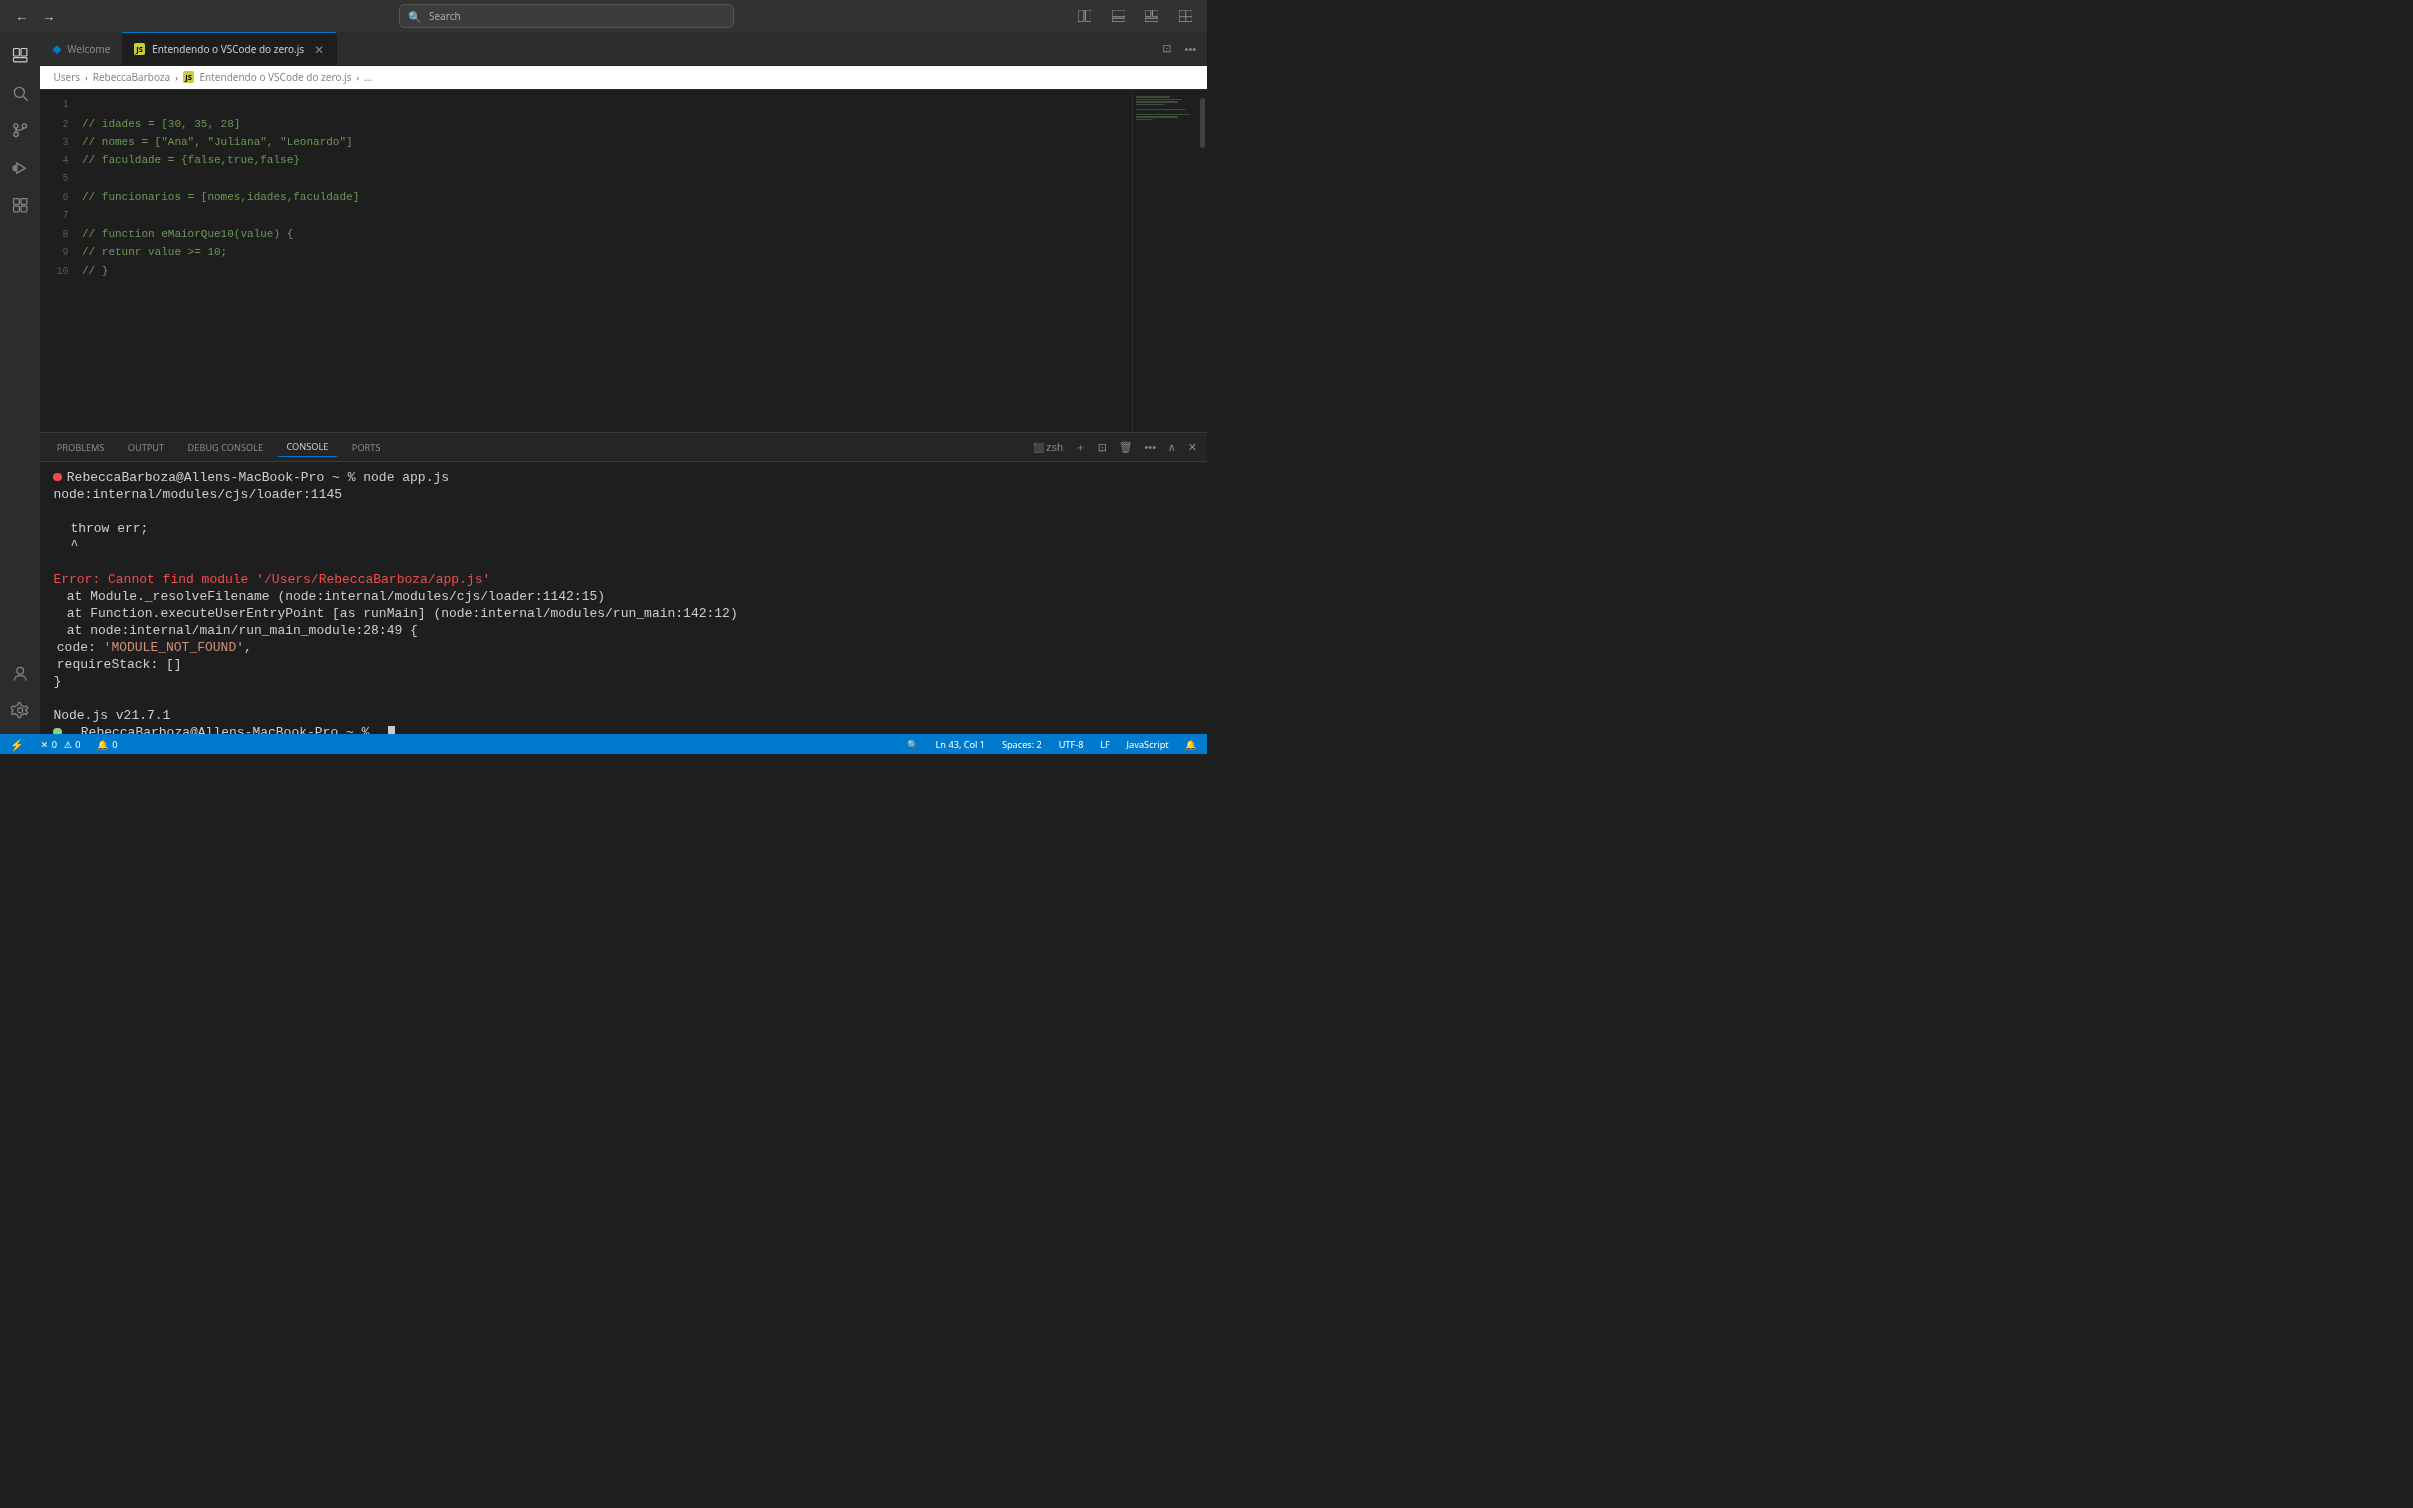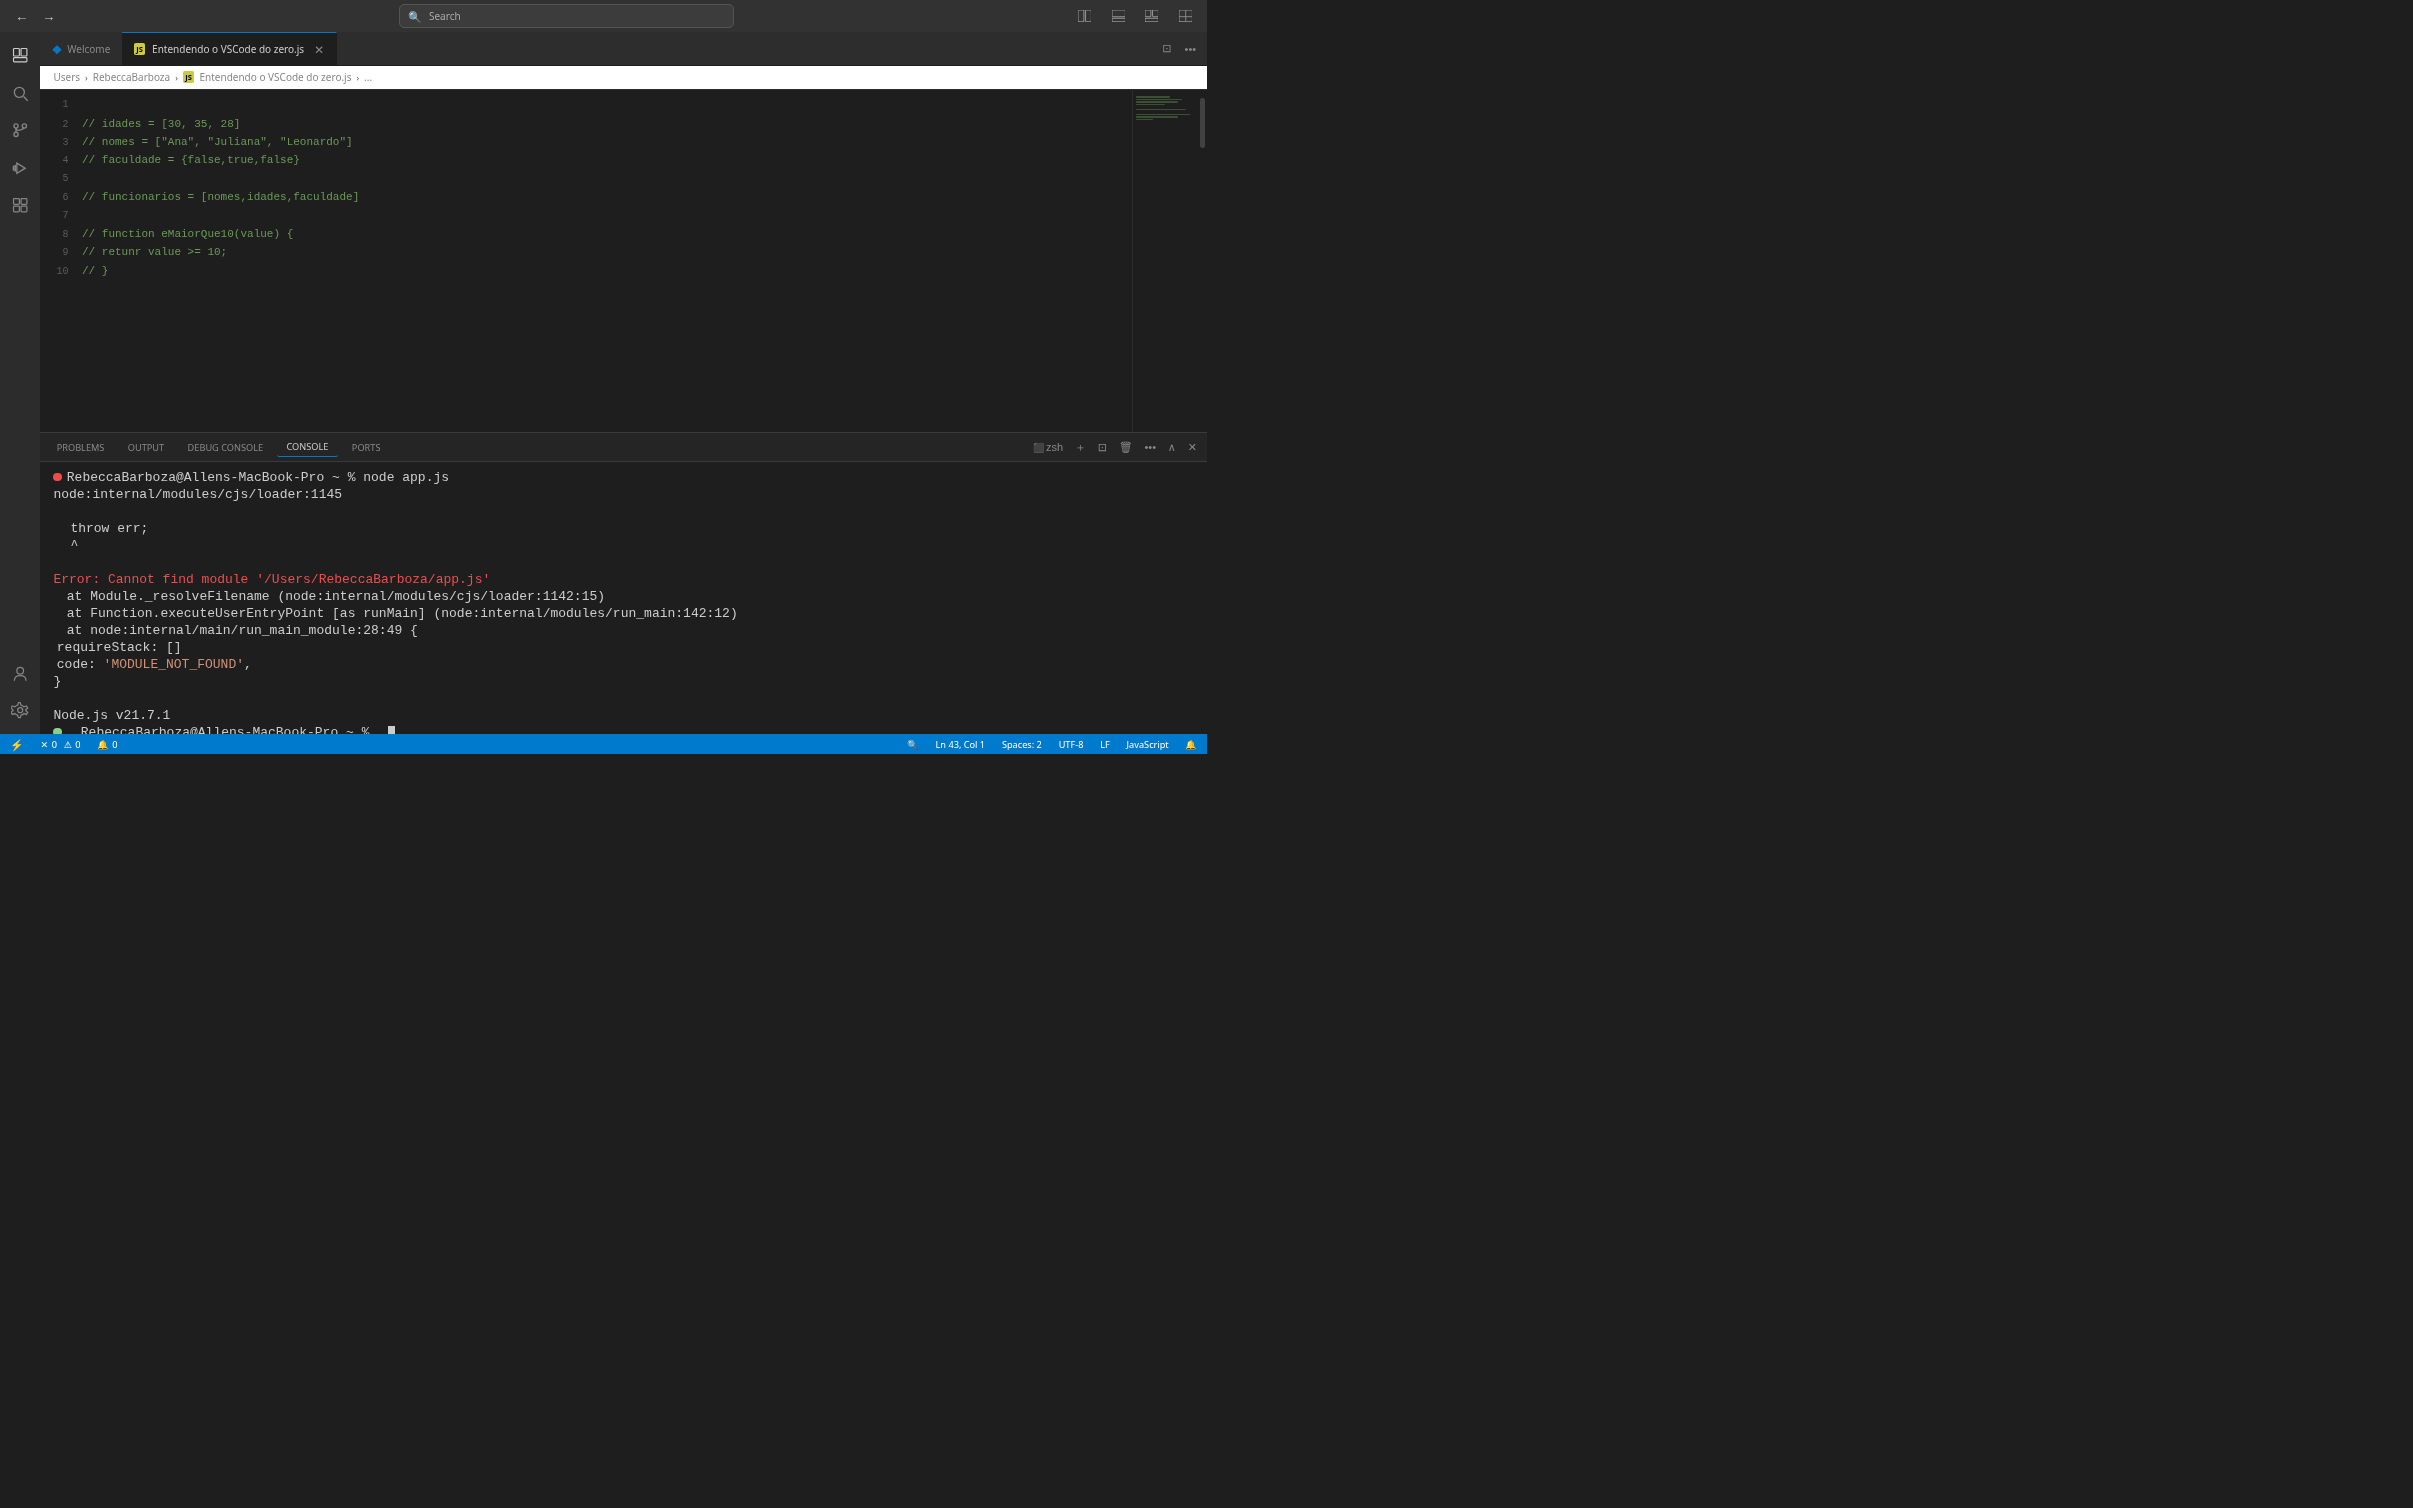--- a/index.html
+++ b/index.html
@@ -610,24 +610,24 @@
         <div>node:internal/modules/cjs/loader:1145</div>
         <div style="padding-left:17px;margin-top:17px;">    throw err;</div>
         <div style="padding-left:17px;">    ^</div>
         <div>&nbsp;</div>
         <div>
           <span class="term-red">Error: Cannot find module '/Users/RebeccaBarboza/app.js'</span>
         </div>
         <div style="padding-left:13.4px;">    at Module._resolveFilename (node:internal/modules/cjs/loader:1142:15)</div>
         <div style="padding-left:13.4px;">    at Function.executeUserEntryPoint [as runMain] (node:internal/modules/run_main:142:12)</div>
         <div style="padding-left:13.4px;">    at node:internal/main/run_main_module:28:49 {</div>
-        <div style="padding-left:3.4px;">  requireStack: []</div>
         <div style="padding-left:3.4px;">
           <span>  code: </span><span class="term-orange">'MODULE_NOT_FOUND'</span><span>,</span>
         </div>
+        <div style="padding-left:3.4px;">  requireStack: []</div>
         <div>}</div>
         <div>&nbsp;</div>
         <div>Node.js v21.7.1</div>
 
         <div style="display:flex; align-items:center; gap:19px;">
           <span class="term-ok-dot"></span>
           <span>RebeccaBarboza@Allens-MacBook-Pro ~ % </span>
             <span class="term-cursor"></span>
         </div>
       </div>

